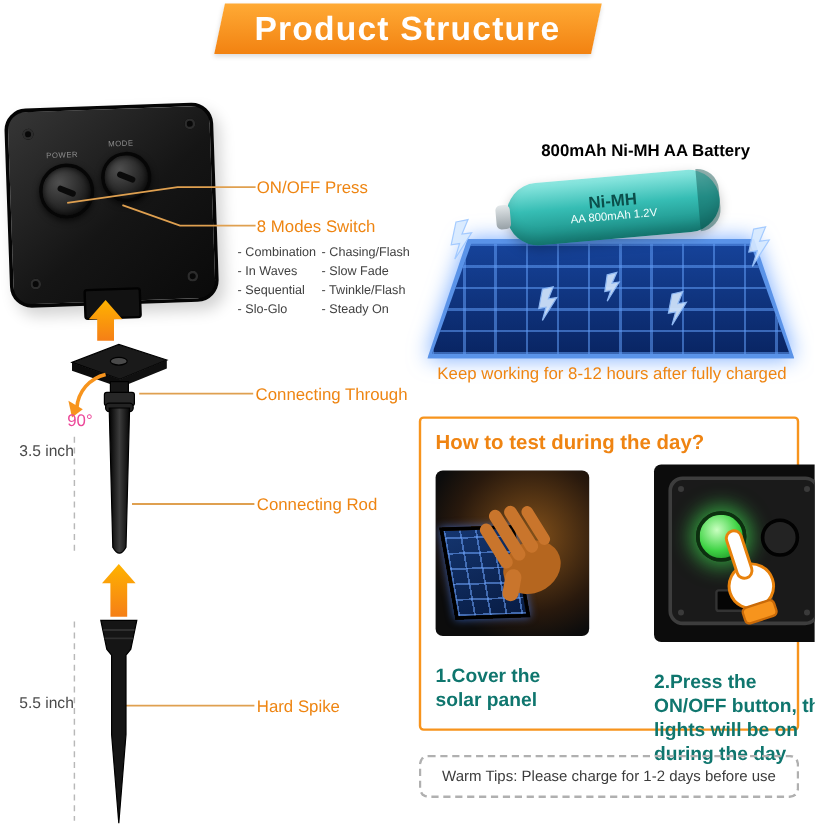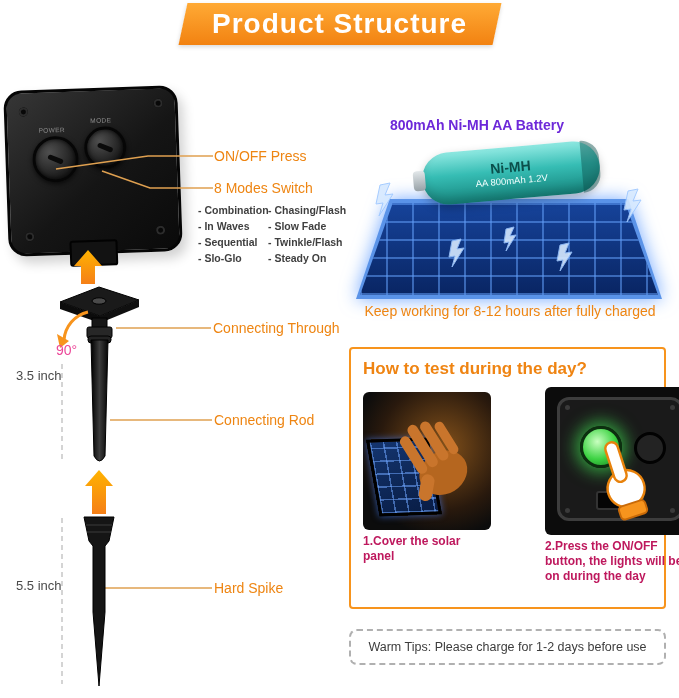--- a/index.html
+++ b/index.html
@@ -36,24 +36,24 @@
   .olabel{position:absolute;color:#ee8512;font-size:14px;white-space:nowrap;}
   .lbl-onoff{left:214px;top:148px}
   .lbl-modes{left:214px;top:180px}
   .lbl-through{left:213px;top:320px}
   .lbl-rod{left:214px;top:412px}
   .lbl-spike{left:214px;top:580px}
   .measure{position:absolute;color:#4a4a4a;font-size:13px;}
   .m-rod{left:16px;top:368px}.m-spike{left:16px;top:578px}
   .angle{position:absolute;left:56px;top:342px;color:#ec4899;font-size:14px;}
   .modes-grid{position:absolute;left:198px;top:204px;display:grid;grid-template-columns:70px 86px;row-gap:4px;column-gap:0;
-    font-size:10.5px;color:#3f3f3f;white-space:nowrap;font-weight:bold;}
-
-  
-  .bat-heading{position:absolute;left:390px;top:117px;width:235px;text-align:left;color:#6d28d9;font-size:14px;font-weight:bold;}
+    font-size:10.5px;color:#3f3f3f;white-space:nowrap;}
+
+  
+  .bat-heading{position:absolute;left:390px;top:117px;width:235px;text-align:right;color:#000000;font-size:14px;font-weight:bold;}
   .scene{position:absolute;left:356px;top:133px;width:306px;height:167px;}
   .sp-wrap{position:absolute;left:0;top:66px;width:306px;height:100px;filter:drop-shadow(0 0 9px rgba(70,140,255,.75));}
   .sp-frame{position:absolute;inset:0;clip-path:polygon(11% 0,89% 0,100% 100%,0 100%);background:#5a93e8;}
   .sp-face{position:absolute;left:4px;top:4px;right:4px;bottom:4px;clip-path:polygon(11% 0,89% 0,100% 100%,0 100%);
     background:repeating-linear-gradient(90deg,rgba(95,155,245,.55) 0 2px,transparent 2px 26px),
                repeating-linear-gradient(180deg,rgba(95,155,245,.55) 0 2px,transparent 2px 18px),
                linear-gradient(180deg,#16439a,#092563);}
   .battery{position:absolute;left:66px;top:14px;width:178px;height:52px;transform:rotate(-5deg);border-radius:26px;
     background:linear-gradient(180deg,#8fe9e2,#36bdb4 45%,#16857d);
     box-shadow:0 4px 10px rgba(0,0,0,.25),inset 0 -6px 10px rgba(0,0,0,.15);
@@ -84,21 +84,21 @@
   .t1-hand{position:absolute;left:32px;top:18px;}
   .t2-face{position:absolute;left:12px;top:10px;right:12px;bottom:14px;background:#1a1a1a;border:3px solid #3d3d3d;border-radius:12px;}
   .t2-screw{position:absolute;width:5px;height:5px;border-radius:50%;background:#3a3a3a;}
   .ts1{left:5px;top:5px}.ts2{right:5px;top:5px}.ts3{left:5px;bottom:5px}.ts4{right:5px;bottom:5px}
   .t2-btn{position:absolute;left:20px;top:26px;width:36px;height:36px;border-radius:50%;
     background:radial-gradient(circle at 40% 35%,#c9ffc0,#3ed344 55%,#147a1d);
     border:3px solid #0c300f;box-shadow:0 0 16px 5px rgba(70,255,90,.55);}
   .t2-knob{position:absolute;right:14px;top:32px;width:26px;height:26px;border-radius:50%;background:#232323;border:3px solid #020202;}
   .t2-slot{position:absolute;left:50%;bottom:8px;transform:translateX(-50%);width:44px;height:15px;background:#050505;border:2px solid #333;border-radius:3px;}
   .t2-hand{position:absolute;left:40px;top:50px;}
-  .caption{margin-top:4px;font-size:12px;font-weight:600;color:#be185d;line-height:1.25;}
+  .caption{margin-top:24px;font-size:16px;font-weight:600;color:#0f766e;line-height:1.25;}
 
   
   .tips{position:absolute;left:349px;top:629px;width:317px;height:36px;border:2px dashed #b0b0b0;border-radius:8px;
     box-sizing:border-box;display:flex;align-items:center;justify-content:center;font-size:12.5px;color:#3c3c3c;white-space:nowrap;}
 </style>
 </head>
 <body>
 
 <div class="page">
 

